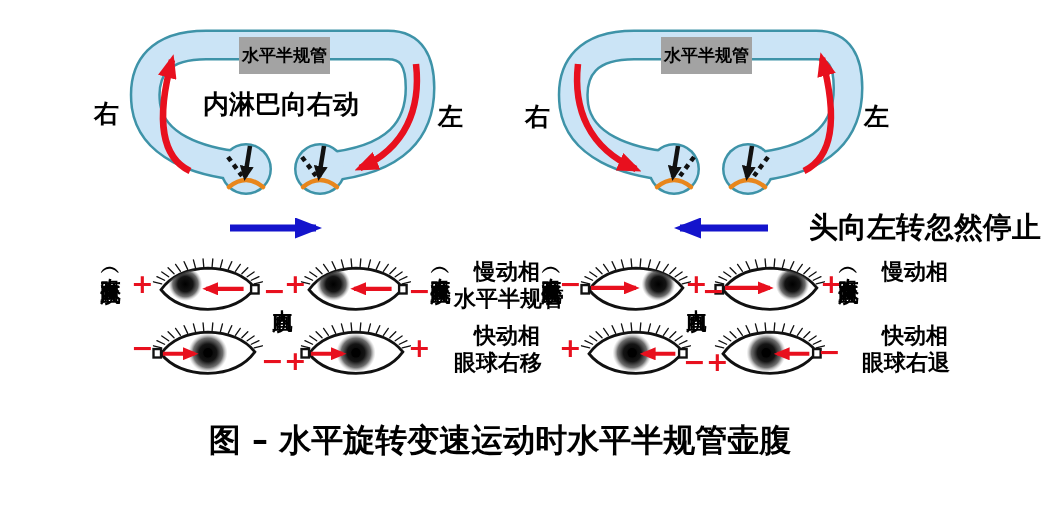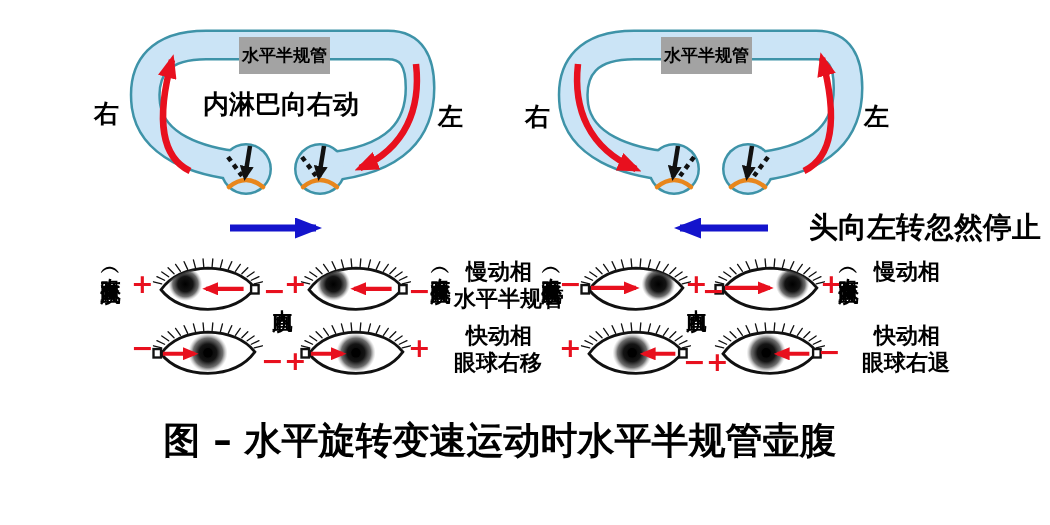--- a/index.html
+++ b/index.html
@@ -9,23 +9,23 @@
   .lbl{position:absolute;white-space:nowrap;font-weight:bold;color:#000;line-height:1.1;}
   .canal-lbl{font-size:17px;background:#a3a3a3;padding:9px 3px;}
   .endo{font-size:26px;}
   .side{font-size:25px;}
   .head{font-size:29px;}
   .vert{writing-mode:vertical-rl;text-orientation:mixed;letter-spacing:2px;}
   .bracket{font-size:20px;}
   .innermus{font-size:20px;}
   .sign{position:absolute;color:#E8101E;font-weight:bold;font-size:27px;line-height:1;}
   .ann{position:absolute;font-weight:bold;font-size:22px;line-height:27px;white-space:nowrap;}
-  .ann .l1{margin-left:12px;}
+  .ann .l1{margin-left:20px;}
   .caption{position:absolute;left:60px;top:421px;width:880px;text-align:center;
-           font-weight:bold;font-size:37px;line-height:39px;}
+           font-weight:bold;font-size:32px;line-height:39px;}
   .eye{position:absolute;width:122px;height:64px;}
 </style>
 </head>
 <body>
 
 <div id="stage">
 
   <svg id="gfx" viewBox="0 0 1050 525">
     <defs>
       <marker id="mRed" markerUnits="userSpaceOnUse" markerWidth="24" markerHeight="19" refX="18" refY="9.5" orient="auto">

